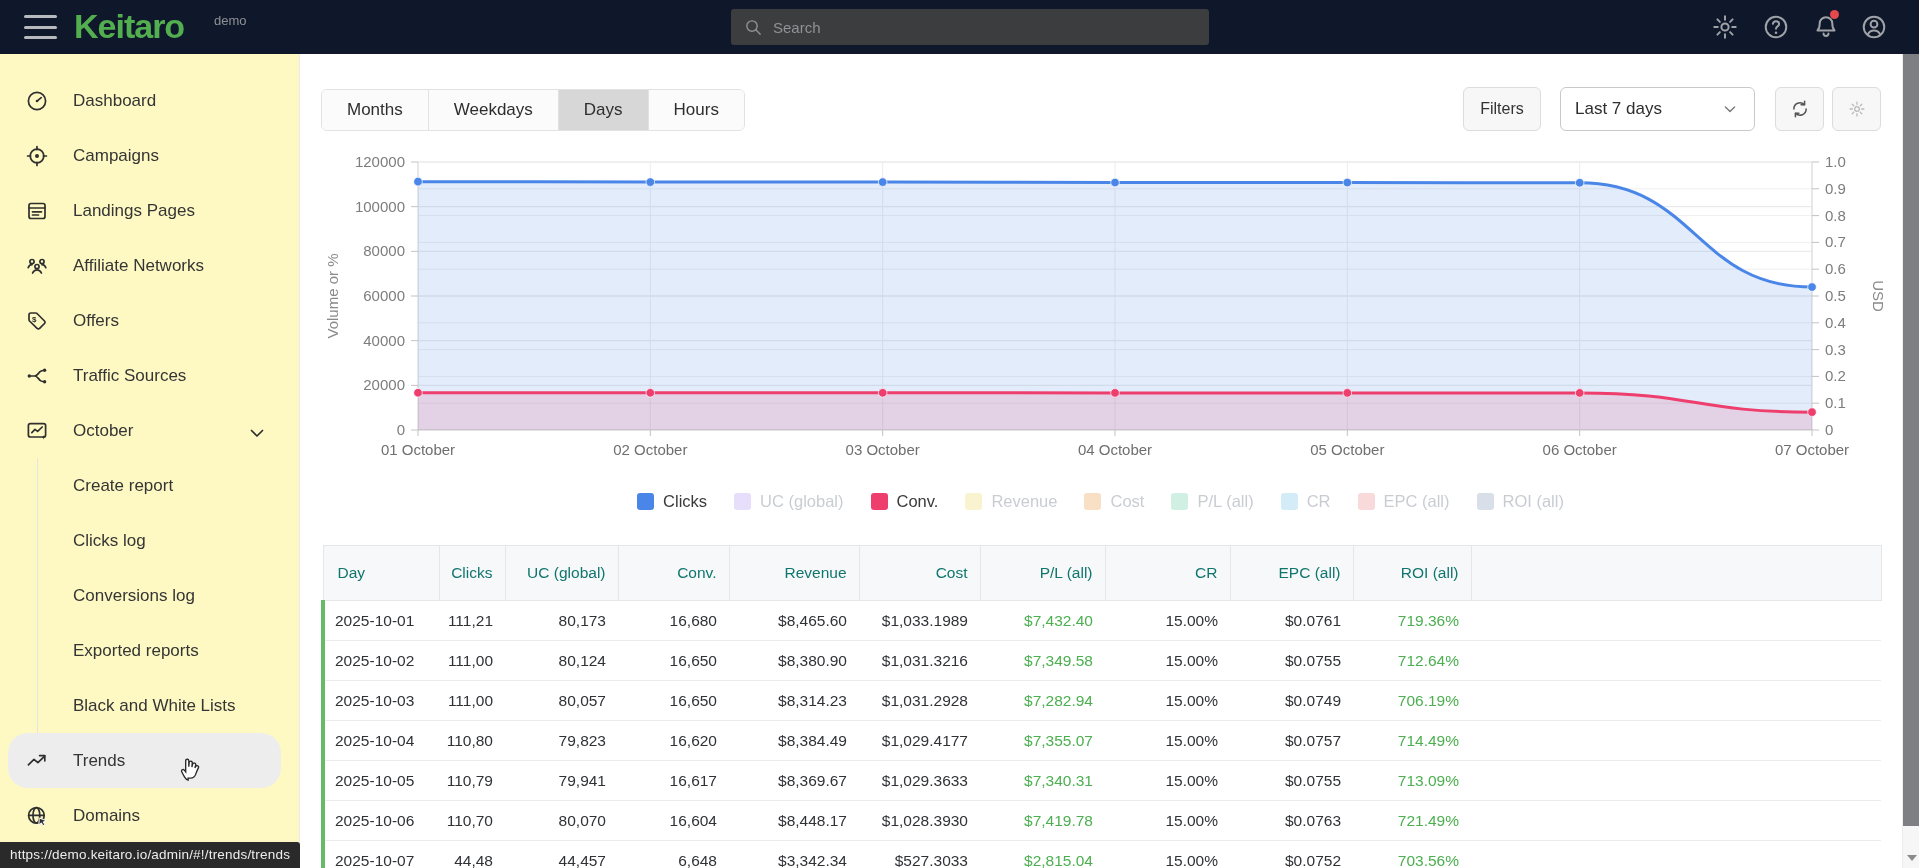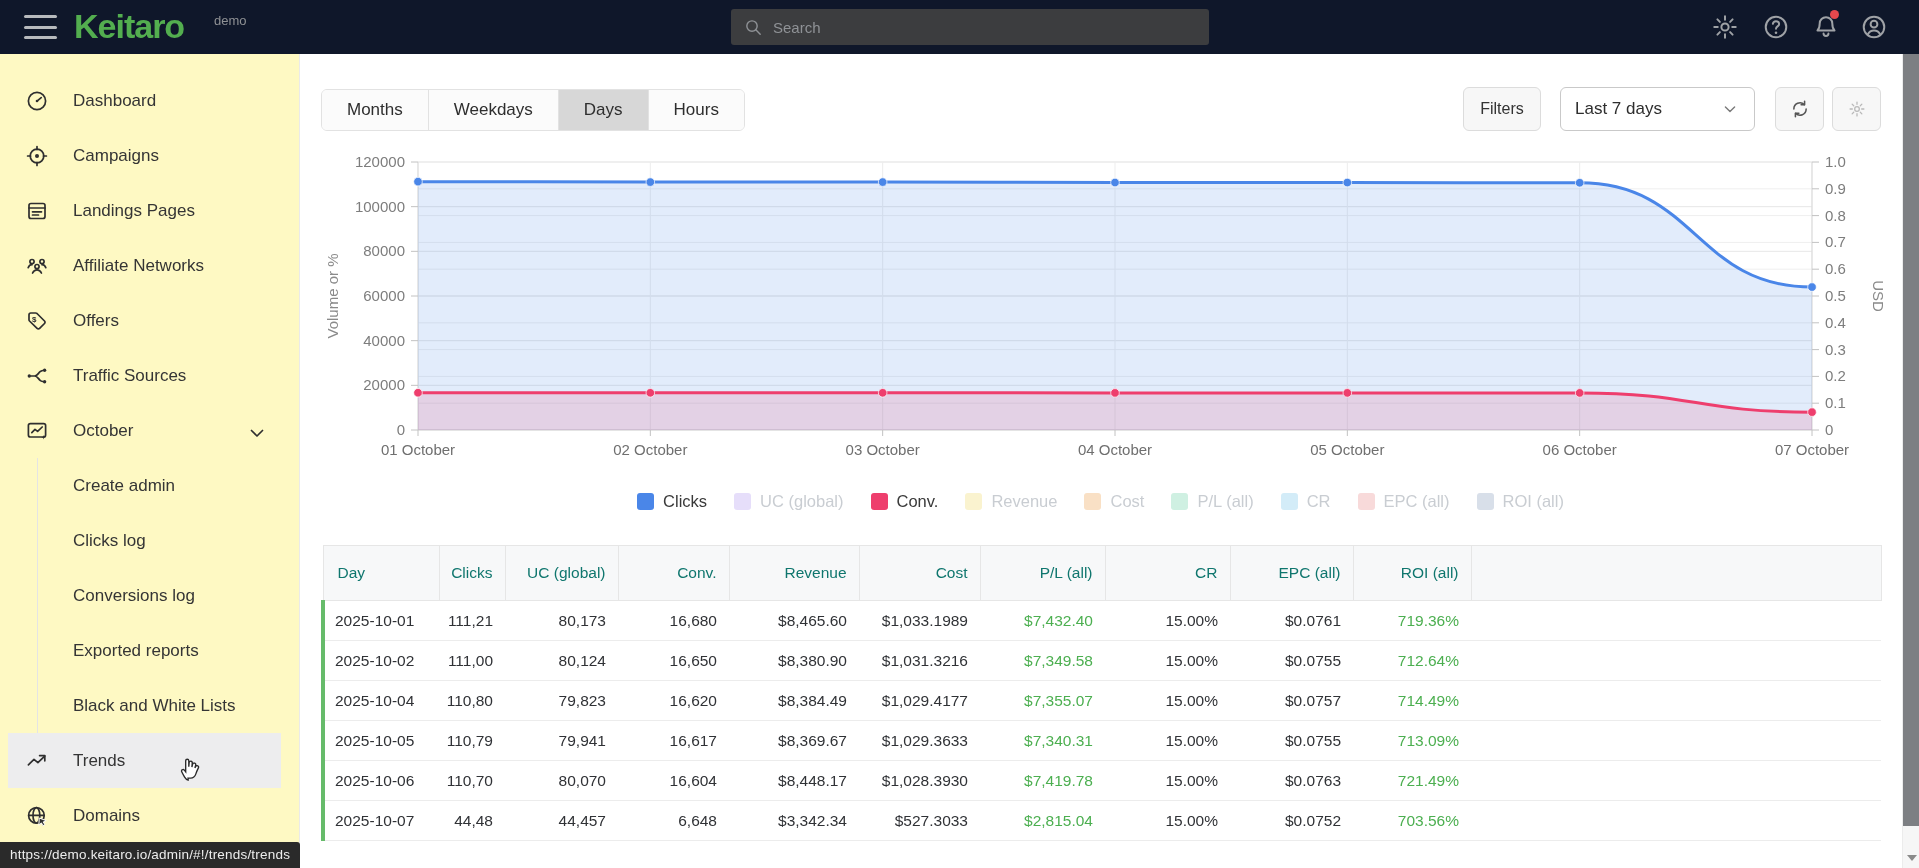--- a/index.html
+++ b/index.html
@@ -18,21 +18,21 @@
   .search input::placeholder{color:#8f9296}
   .ti{position:absolute;top:13px;width:28px;height:28px;color:#9fa2a6;cursor:pointer;background:none;border:0}
   .bell-dot{position:absolute;left:1830px;top:10px;width:9px;height:9px;border-radius:50%;background:#e5484d;z-index:11}
 
   
   .sidebar{position:absolute;left:0;top:54px;width:300px;height:814px;background:#fef9c3;border-right:1px solid #eaeaea}
   .side-list{position:absolute;top:19px;left:0;right:0}
   .side-item{height:55px;display:flex;align-items:center;padding-left:25px;gap:24px;font-size:17px;color:#353535;cursor:pointer;position:relative}
   .side-item .icon{width:24px;height:24px;color:#2f2f2f;flex:0 0 24px}
   .side-item.sub{padding-left:73px}
-  .side-item.active{background:#ededee;border-radius:0;margin-left:8px;margin-right:18px;padding-left:17px}
+  .side-item.active{background:#ededee;border-radius:20px;margin-left:8px;margin-right:18px;padding-left:17px}
   .side-chevron{position:absolute;right:30px;top:18px;width:19px;height:19px;color:#7c7c7c}
   .submenu-line{position:absolute;left:37px;top:404px;height:275px;width:1px;background:#e4e4e4}
 
   
   .main{position:absolute;left:300px;top:54px;width:1602px;height:814px;background:#fff;overflow:hidden}
 
   .tabs{position:absolute;left:21px;top:35px;height:42px;display:flex;border:1px solid #e2e2e2;border-radius:6px;overflow:hidden}
   .tab{padding:0 25px;display:flex;align-items:center;font-size:17px;color:#2e2e2e;border-left:1px solid #e2e2e2;cursor:pointer;background:#fbfbfb}
   .tab:first-child{border-left:0}
   .tab.selected{background:#d7d7d7}
@@ -188,21 +188,21 @@
           </svg>
         </span>
         <span>October</span>
         <span class="icon side-chevron">
           <svg viewBox="0 0 24 24" fill="none" stroke="currentColor" stroke-width="1.7" stroke-linecap="round" stroke-linejoin="round">
             <path d="M6.5 9.5 12 15l5.5-5.5"></path>
           </svg>
         </span>
       </div>
       <div class="side-item sub">
-        <span>Create admin</span>
+        <span>Create report</span>
       </div>
       <div class="side-item sub">
         <span>Clicks log</span>
       </div>
       <div class="side-item sub">
         <span>Conversions log</span>
       </div>
       <div class="side-item sub">
         <span>Exported reports</span>
       </div>
@@ -459,20 +459,33 @@
           <td class="num">16,650</td>
           <td class="num">$8,380.90</td>
           <td class="num">$1,031.3216</td>
           <td class="num green">$7,349.58</td>
           <td class="num">15.00%</td>
           <td class="num">$0.0755</td>
           <td class="num green">712.64%</td>
           <td></td>
         </tr>
         <tr>
+          <td class="">2025-10-03</td>
+          <td class="num">111,00</td>
+          <td class="num">80,057</td>
+          <td class="num">16,650</td>
+          <td class="num">$8,314.23</td>
+          <td class="num">$1,031.2928</td>
+          <td class="num green">$7,282.94</td>
+          <td class="num">15.00%</td>
+          <td class="num">$0.0749</td>
+          <td class="num green">706.19%</td>
+          <td></td>
+        </tr>
+        <tr>
           <td class="">2025-10-04</td>
           <td class="num">110,80</td>
           <td class="num">79,823</td>
           <td class="num">16,620</td>
           <td class="num">$8,384.49</td>
           <td class="num">$1,029.4177</td>
           <td class="num green">$7,355.07</td>
           <td class="num">15.00%</td>
           <td class="num">$0.0757</td>
           <td class="num green">714.49%</td>

